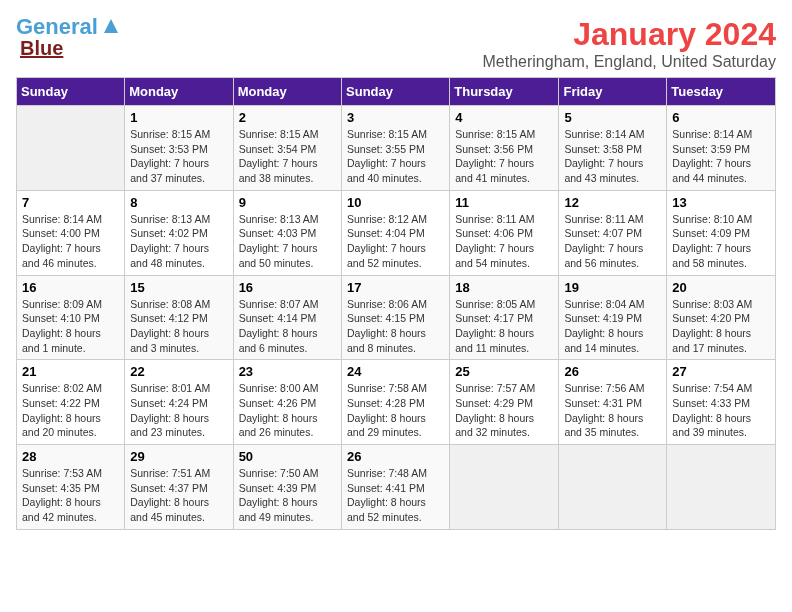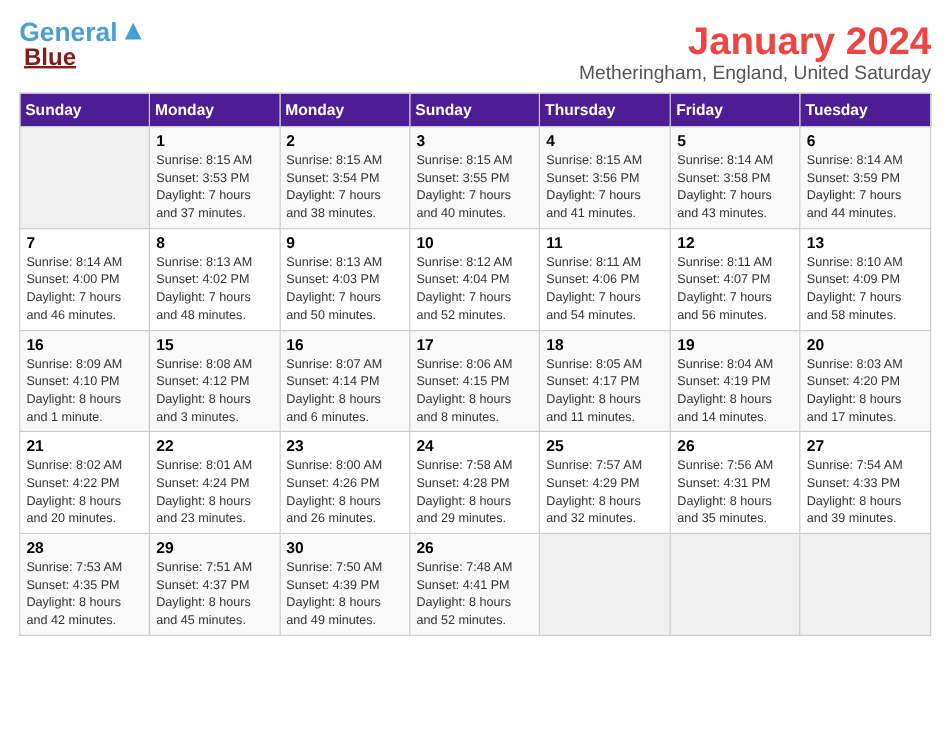--- a/index.html
+++ b/index.html
@@ -237,21 +237,21 @@
       <tr>
         <td>
           <div class="day-num">28</div>
           <div class="day-info">Sunrise: 7:53 AM<br>Sunset: 4:35 PM<br>Daylight: 8 hours and 42 minutes.</div>
         </td>
         <td>
           <div class="day-num">29</div>
           <div class="day-info">Sunrise: 7:51 AM<br>Sunset: 4:37 PM<br>Daylight: 8 hours and 45 minutes.</div>
         </td>
         <td>
-          <div class="day-num">30</div>
+          <div class="day-num">50</div>
           <div class="day-info">Sunrise: 7:50 AM<br>Sunset: 4:39 PM<br>Daylight: 8 hours and 49 minutes.</div>
         </td>
         <td>
           <div class="day-num">26</div>
           <div class="day-info">Sunrise: 7:48 AM<br>Sunset: 4:41 PM<br>Daylight: 8 hours and 52 minutes.</div>
         </td>
         <td class="empty-cell"></td>
         <td class="empty-cell"></td>
         <td class="empty-cell"></td>
       </tr>

